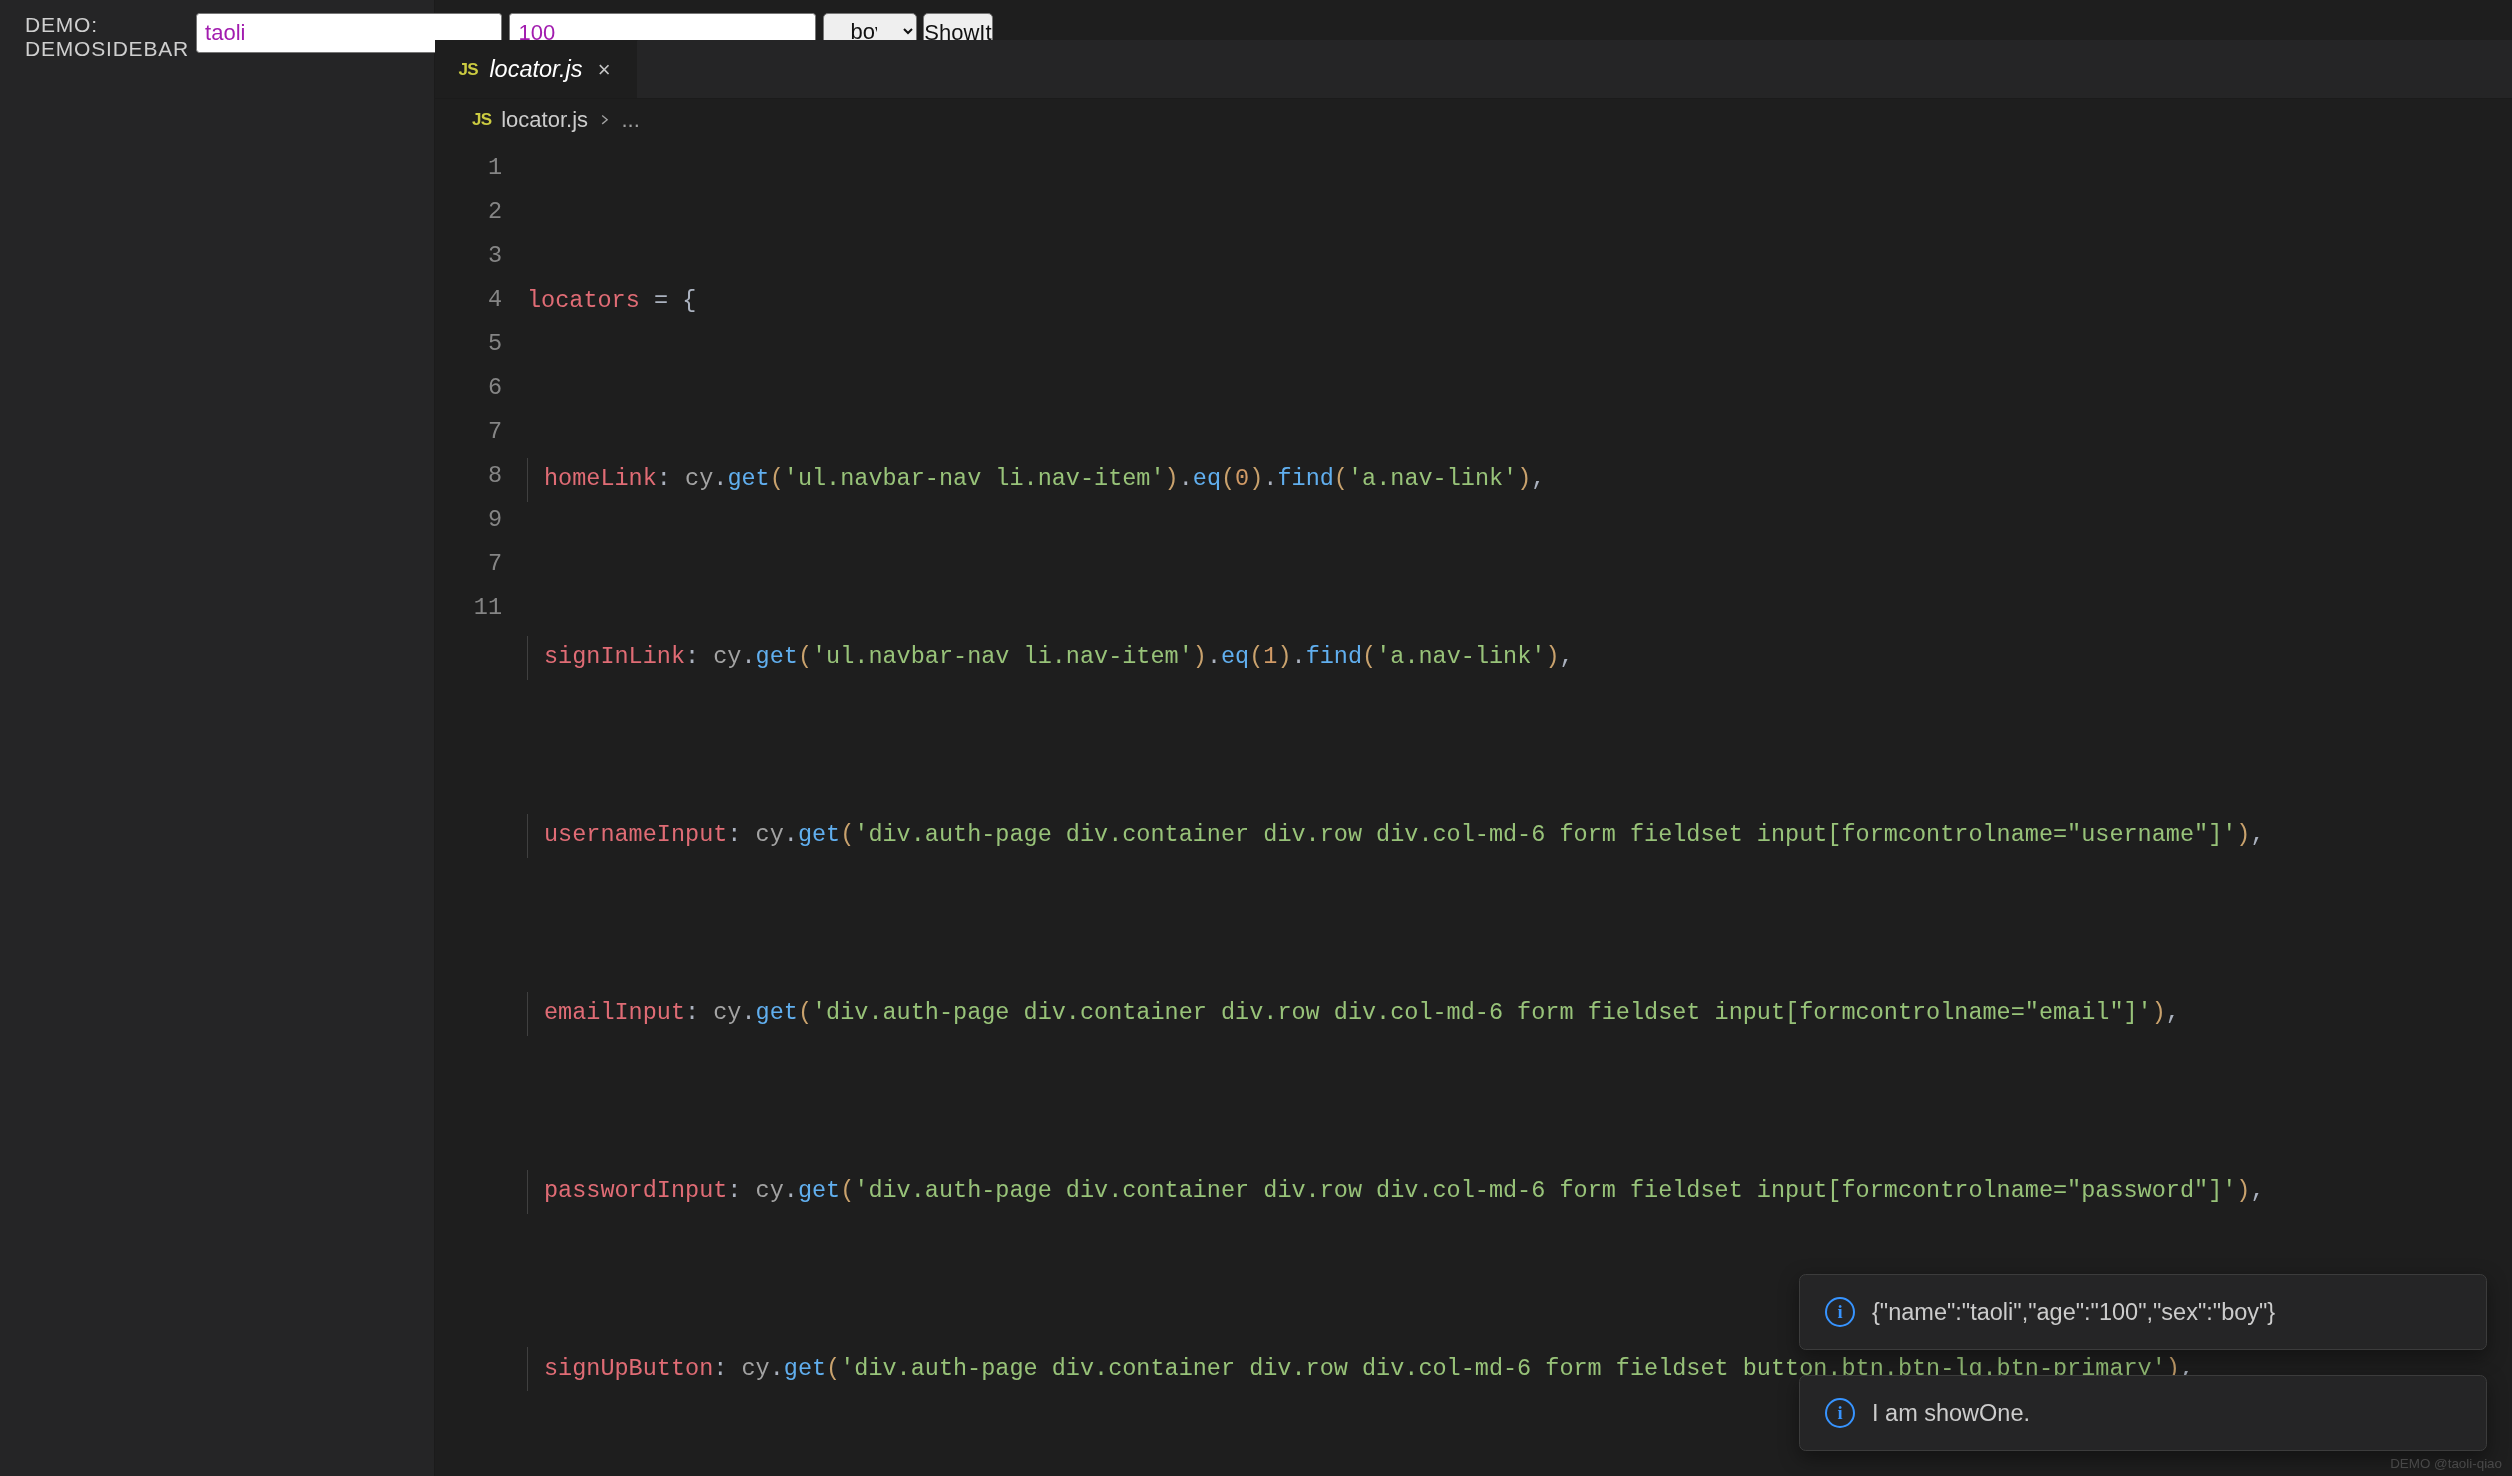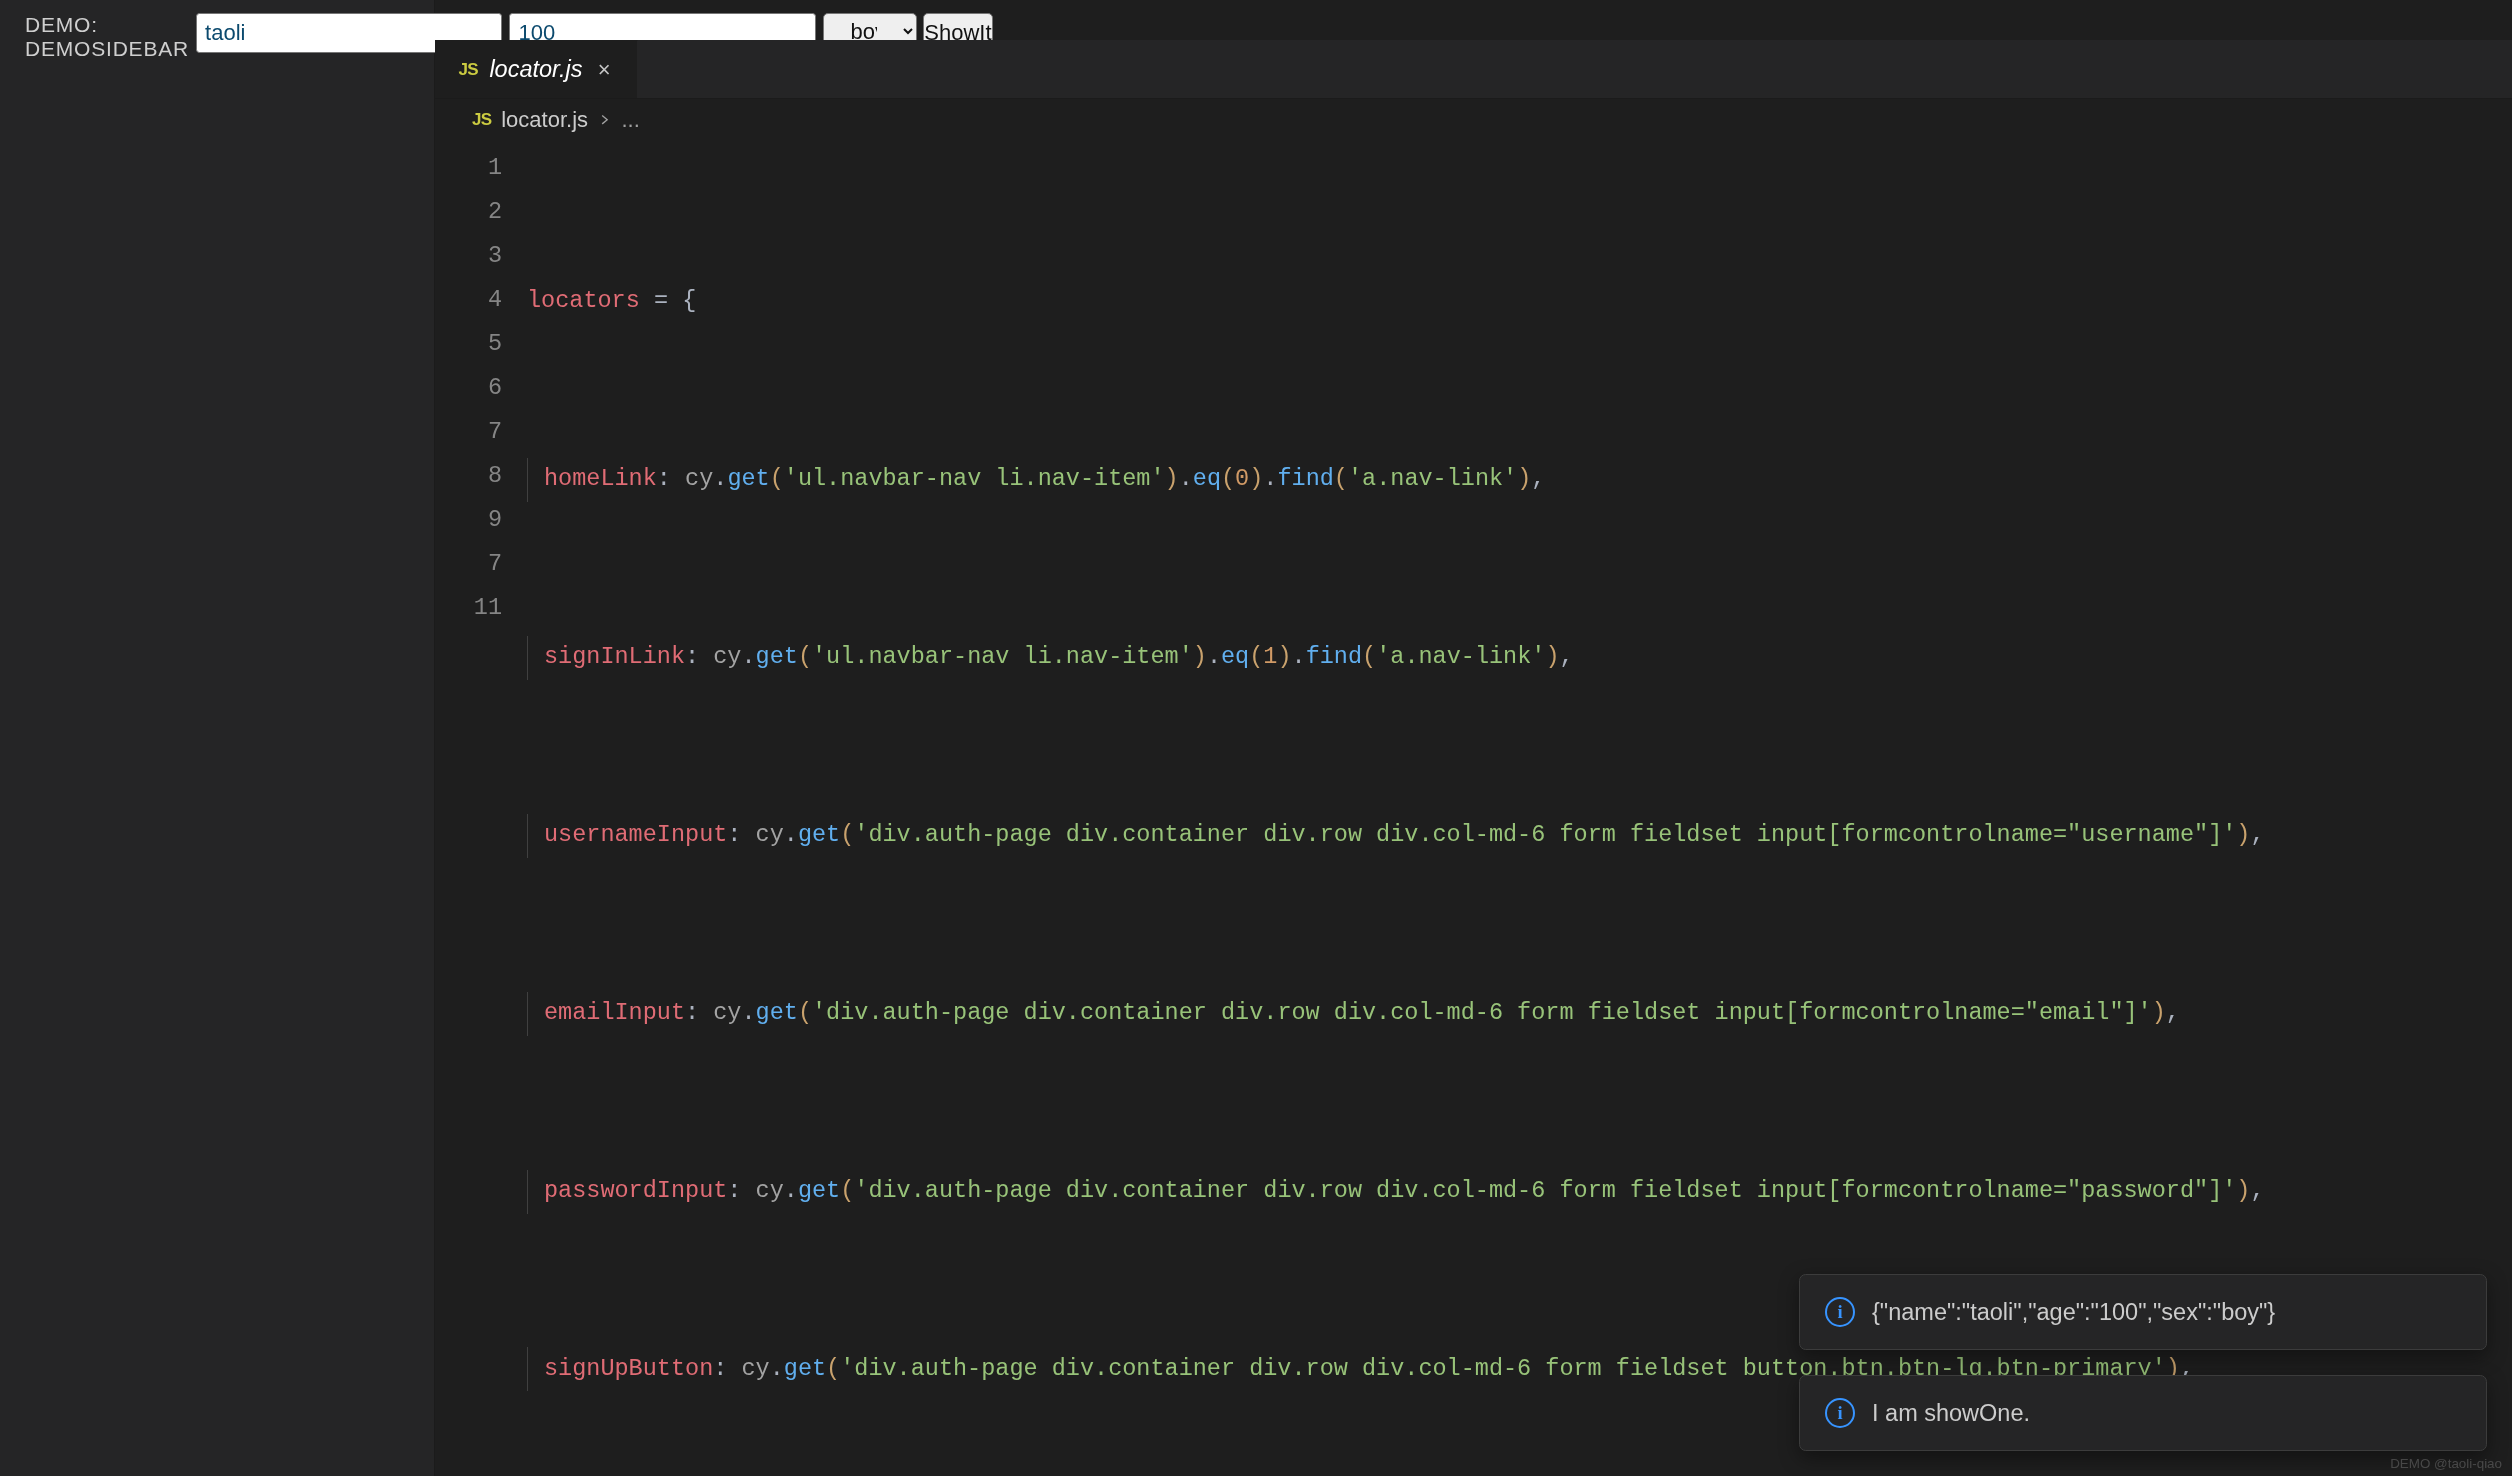--- a/index.html
+++ b/index.html
@@ -26,21 +26,21 @@
   .sidebar-title {
     font-size: 21px;
     letter-spacing: 0.8px;
     color: #cfcfcf;
     margin-bottom: 11.7px;
   }
   .sidebar input[type="text"] {
     width: 319px;
     height: 40px;
     background: #ffffff;
-    color: #0c4a6e;
+    color: #a21caf;
     border: 0.8px solid #767676;
     border-radius: 3.4px;
     padding: 0 8.4px;
     font-size: 22px;
     font-family: inherit;
     margin-bottom: 5px;
   }
   .sidebar select {
     width: 94px;
     height: 37px;

